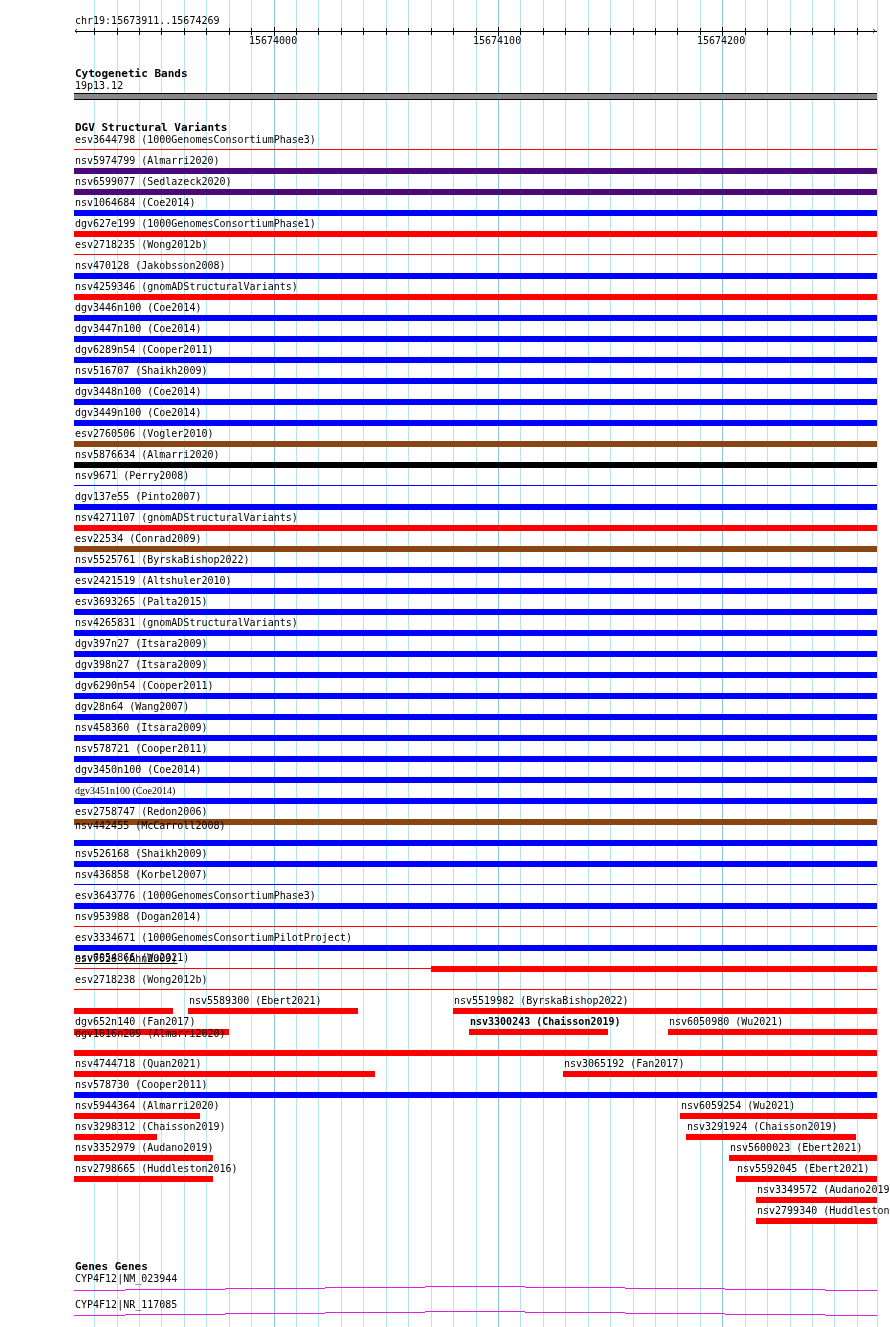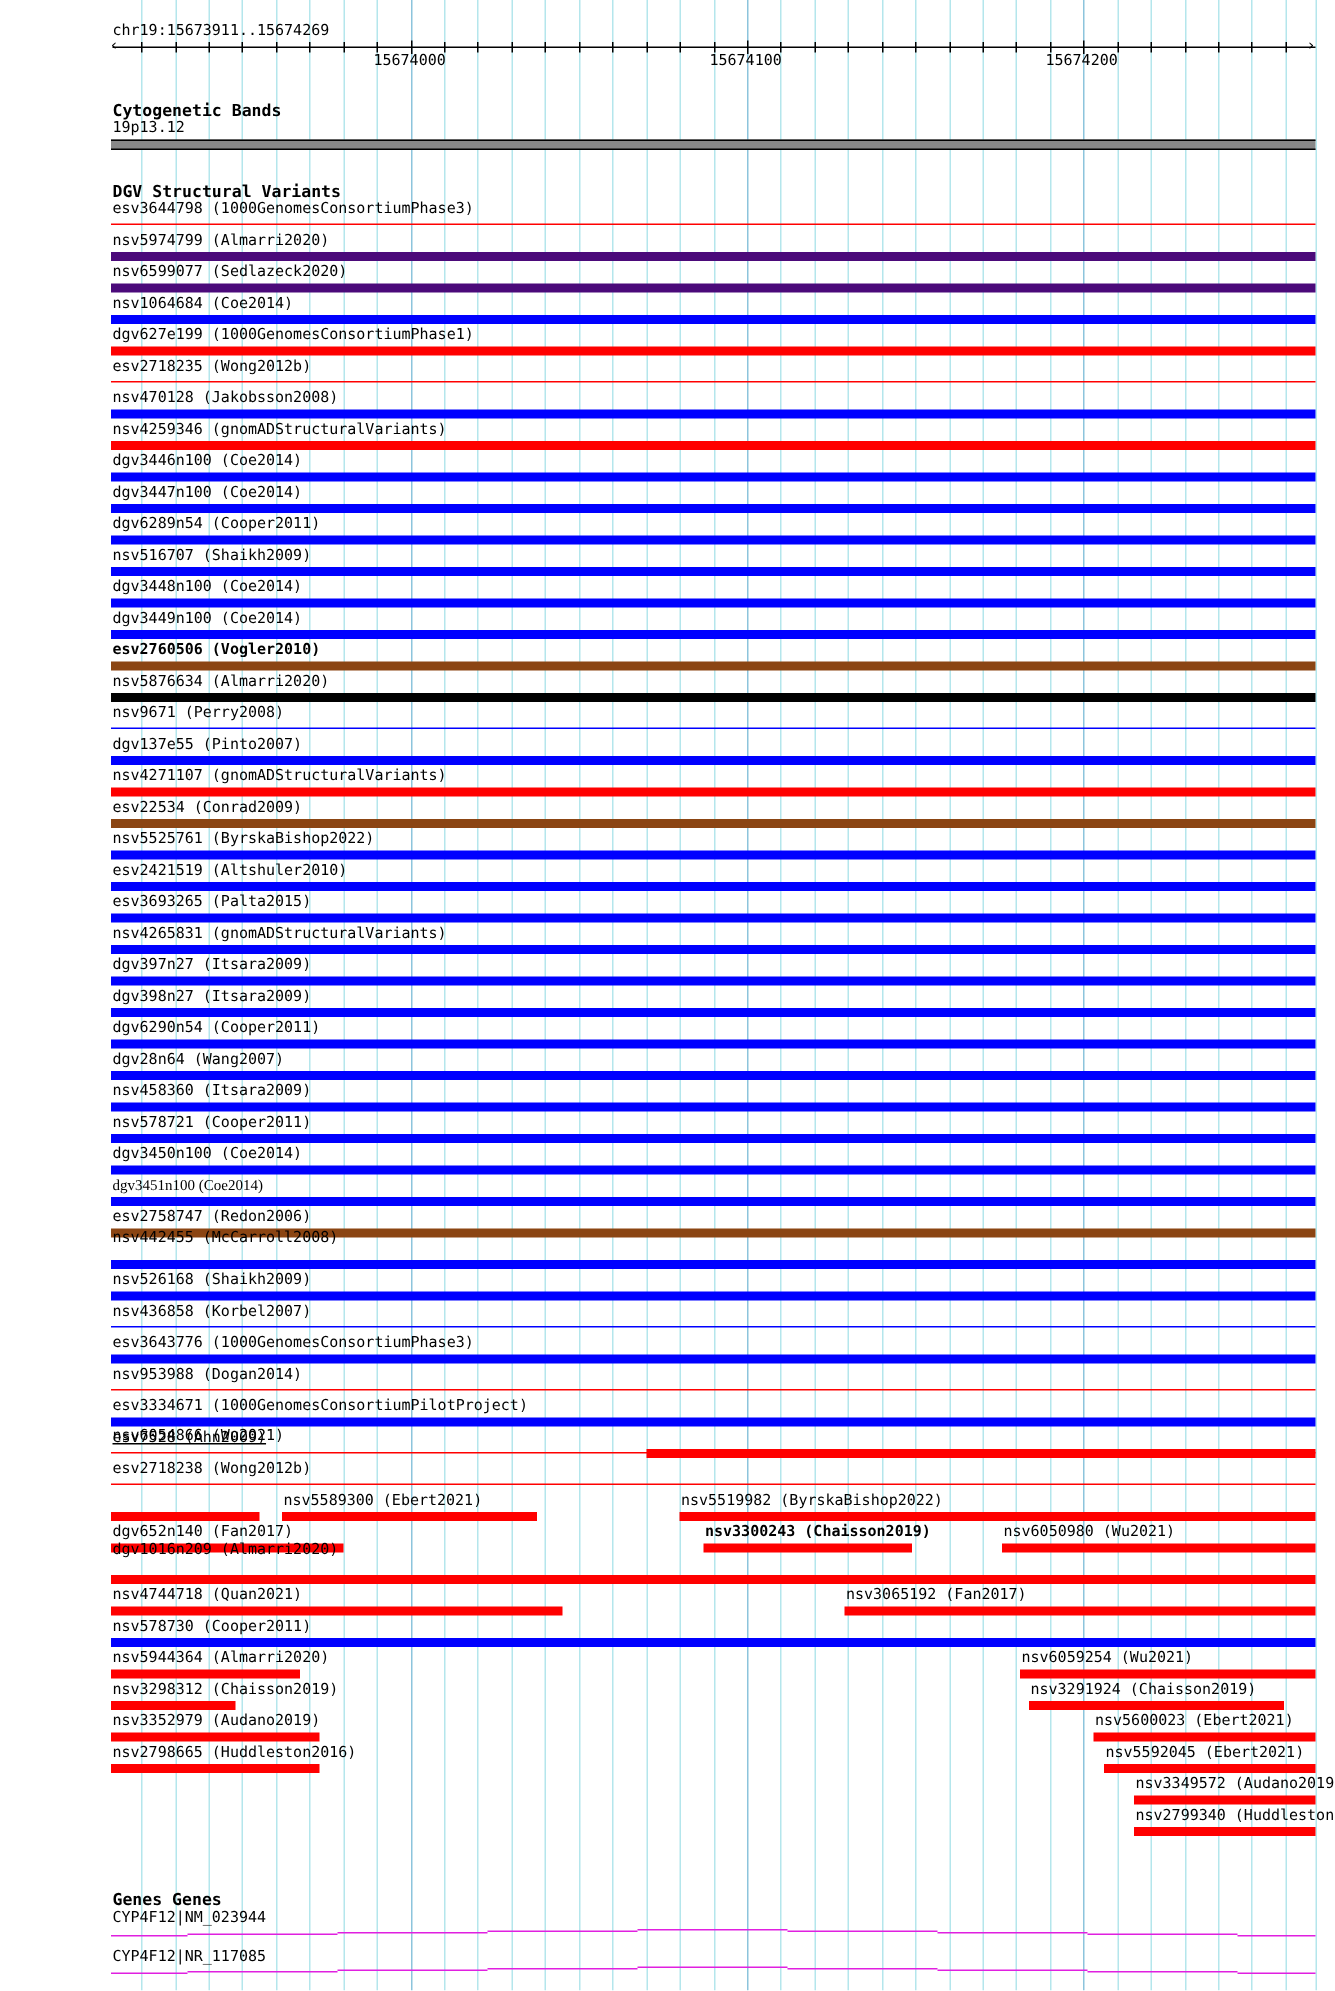--- a/index.html
+++ b/index.html
@@ -167,21 +167,21 @@
         </div>
         <div>
           <div class="label" style="left: 60px; top: 386px;">dgv3448n100 (Coe2014)</div>
           <div class="bar" style="left: 59px; width: 803px; background: rgb(0, 0, 255); top: 399px; height: 6px;"></div>
         </div>
         <div>
           <div class="label" style="left: 60px; top: 407px;">dgv3449n100 (Coe2014)</div>
           <div class="bar" style="left: 59px; width: 803px; background: rgb(0, 0, 255); top: 420px; height: 6px;"></div>
         </div>
         <div>
-          <div class="label" style="left: 60px; top: 428px; font-weight: bold;">esv2760506 (Vogler2010)</div>
+          <div class="label" style="left: 60px; top: 428px;">esv2760506 (Vogler2010)</div>
           <div class="bar" style="left: 59px; width: 803px; background: rgb(139, 69, 19); top: 441px; height: 6px;"></div>
         </div>
         <div>
           <div class="label" style="left: 60px; top: 449px;">nsv5876634 (Almarri2020)</div>
           <div class="bar" style="left: 59px; width: 803px; background: rgb(0, 0, 0); top: 462px; height: 6px;"></div>
         </div>
         <div>
           <div class="label" style="left: 60px; top: 470px;">nsv9671 (Perry2008)</div>
           <div class="bar" style="left: 59px; width: 803px; background: rgb(0, 0, 255); top: 485px; height: 1px;"></div>
         </div>

